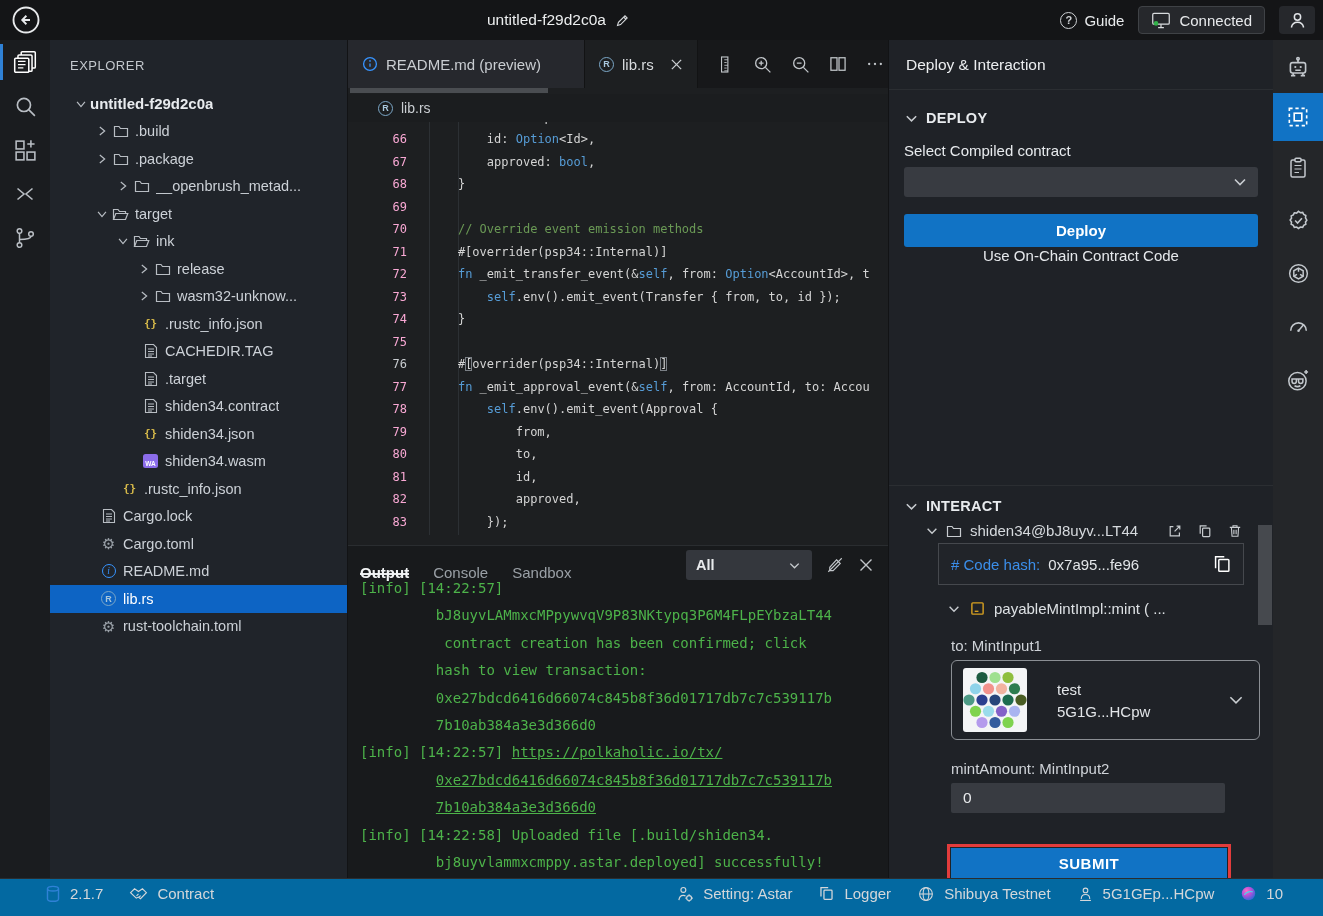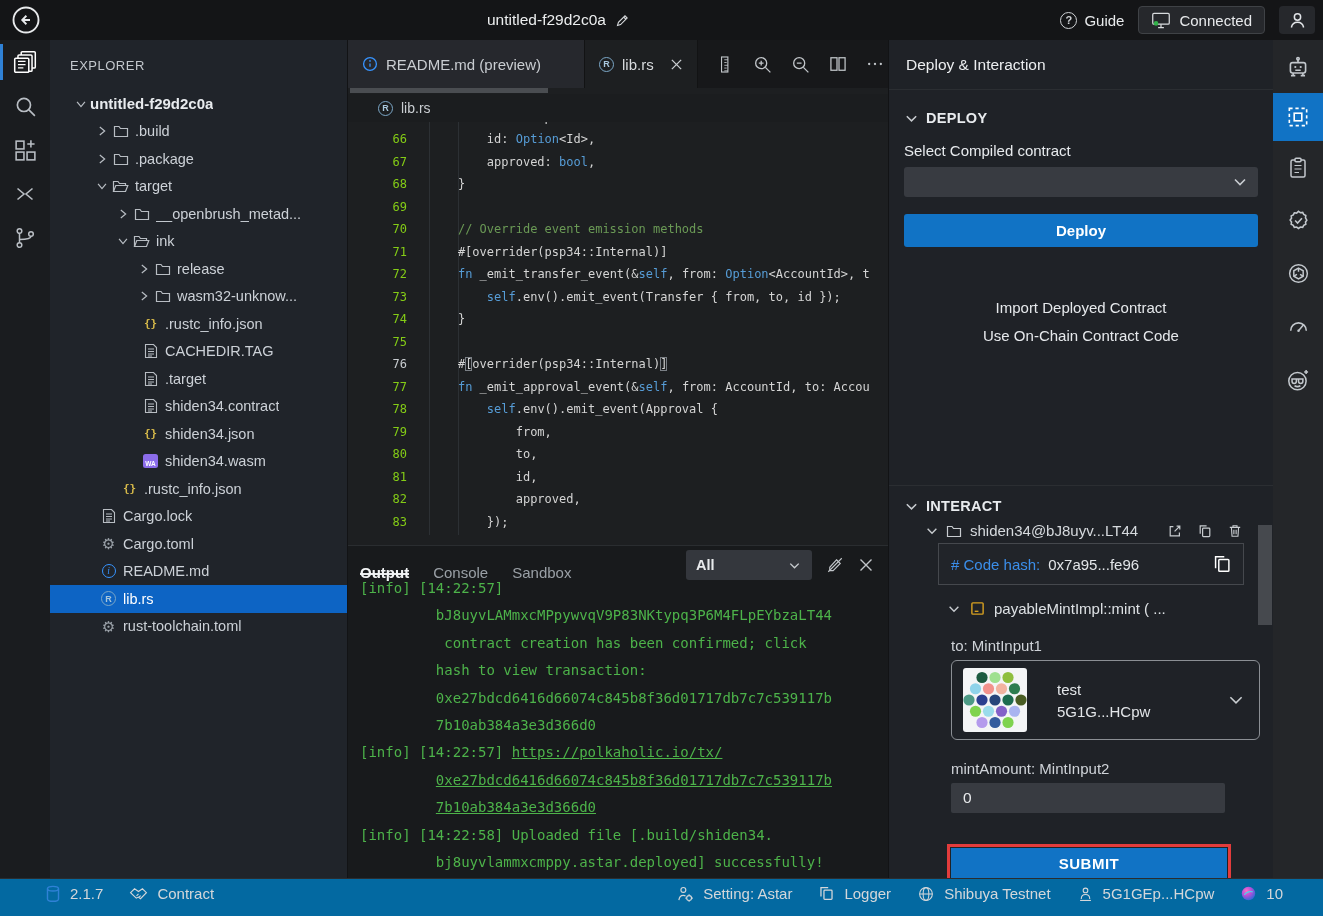--- a/index.html
+++ b/index.html
@@ -64,21 +64,21 @@
   #ed-tools .ticon { cursor:pointer; }
   #hscroll { position:absolute; left:2px; top:48px; width:198px; height:5px; background:#4a4d51; }
   #breadcrumb { position:absolute; left:0; top:54px; right:0; height:28px; background:#1b1d1f;
                 display:flex; align-items:center; gap:8px; padding-left:30px; font-size:14px; color:#c9cdd1; }
   #code { position:absolute; left:0; top:82px; right:0; height:423px; overflow:hidden; cursor:text; }
   #code .guide1,#code .guide2 { position:absolute; top:0; bottom:10px; width:1px; background:#2c3034; }
   #code .guide1 { left:81px; } #code .guide2 { left:110px; }
   #code-lines { margin-top:-16.5px; position:relative; }
   .cline { display:flex; height:22.5px; line-height:22.5px; font-family:"DejaVu Sans Mono",monospace;
            font-size:12px; white-space:pre; }
-  .lnum { width:59px; flex:none; text-align:right; color:#84cc16; }
+  .lnum { width:59px; flex:none; text-align:right; color:#f9a8d4; }
   .lnum.cur { color:#c8ccd0; }
   .ctext { padding-left:22px; }
   .fg { color:#d4d4d4; } .kw { color:#569cd6; } .cm { color:#6a9955; }
   .bm { color:#d4d4d4; outline:1px solid #7a7f85; outline-offset:-1px; }
 
   
   #output { position:absolute; left:0; top:505px; right:0; bottom:0; background:#181a1c; border-top:1px solid #2a2d30; }
   #out-tabs { height:38px; display:flex; align-items:center; padding:0 14px 0 12px; }
   .otab { font-size:15px; color:#9aa0a6; margin-right:24px; cursor:pointer; height:20px; line-height:36px; }
   .otab.active { color:#f2f4f5; font-weight:bold; border-bottom:2px solid #e8eaec; }
@@ -277,46 +277,46 @@
               <path d="M5.5 3.5L11 8l-5.5 4.5"></path>
             </svg>
           </span>
           <span class="ficon">
             <svg width="16" height="16" viewBox="0 0 16 16" fill="none" stroke="#b8bdc3" stroke-width="1.2">
               <path d="M1.5 5.5v-2h4.5l1.5 2h7v8h-13z"></path>
             </svg>
           </span>
           <span class="tlabel">.package</span>
         </div>
+        <div class="trow" style="padding-left: 64px;">
+          <span class="twisty">
+            <svg width="14" height="14" viewBox="0 0 16 16" fill="none" stroke="#b8bdc3" stroke-width="1.4">
+              <path d="M5.5 3.5L11 8l-5.5 4.5"></path>
+            </svg>
+          </span>
+          <span class="ficon">
+            <svg width="16" height="16" viewBox="0 0 16 16" fill="none" stroke="#b8bdc3" stroke-width="1.2">
+              <path d="M1.5 5.5v-2h4.5l1.5 2h7v8h-13z"></path>
+            </svg>
+          </span>
+          <span class="tlabel">__openbrush_metad...</span>
+        </div>
         <div class="trow" style="padding-left: 43px;">
           <span class="twisty">
             <svg width="14" height="14" viewBox="0 0 16 16" fill="none" stroke="#b8bdc3" stroke-width="1.4">
               <path d="M3.5 5.5L8 11l4.5-5.5"></path>
             </svg>
           </span>
           <span class="ficon">
             <svg width="17" height="16" viewBox="0 0 17 16" fill="none" stroke="#b8bdc3" stroke-width="1.2">
               <path d="M1.5 13.5v-10H6l1.5 2h6v2"></path>
               <path d="M1.5 13.5l2.3-6h12l-2.3 6z"></path>
             </svg>
           </span>
           <span class="tlabel">target</span>
-        </div>
-        <div class="trow" style="padding-left: 64px;">
-          <span class="twisty">
-            <svg width="14" height="14" viewBox="0 0 16 16" fill="none" stroke="#b8bdc3" stroke-width="1.4">
-              <path d="M5.5 3.5L11 8l-5.5 4.5"></path>
-            </svg>
-          </span>
-          <span class="ficon">
-            <svg width="16" height="16" viewBox="0 0 16 16" fill="none" stroke="#b8bdc3" stroke-width="1.2">
-              <path d="M1.5 5.5v-2h4.5l1.5 2h7v8h-13z"></path>
-            </svg>
-          </span>
-          <span class="tlabel">__openbrush_metad...</span>
         </div>
         <div class="trow" style="padding-left: 64px;">
           <span class="twisty">
             <svg width="14" height="14" viewBox="0 0 16 16" fill="none" stroke="#b8bdc3" stroke-width="1.4">
               <path d="M3.5 5.5L8 11l4.5-5.5"></path>
             </svg>
           </span>
           <span class="ficon">
             <svg width="17" height="16" viewBox="0 0 17 16" fill="none" stroke="#b8bdc3" stroke-width="1.2">
               <path d="M1.5 13.5v-10H6l1.5 2h6v2"></path>
@@ -585,21 +585,20 @@
           </svg>
         <span>DEPLOY</span>
       </div>
       <div class="sel-label">Select Compiled contract</div>
       <div class="select">
         <svg width="16" height="16" viewBox="0 0 16 16" fill="none" stroke="#c8ccd0" stroke-width="1.6">
             <path d="M3 5.5l5 5 5-5"></path>
           </svg>
       </div>
       <button class="btn-primary">Deploy</button>
-      <div class="plink first">Import Deployed Contract</div>
       <div class="plink">Use On-Chain Contract Code</div>
     </div>
 
     <div id="interact-sec">
       <div class="sec-h">
         <svg width="15" height="15" viewBox="0 0 16 16" fill="none" stroke="#c8ccd0" stroke-width="1.6">
             <path d="M3 5.5l5 5 5-5"></path>
           </svg>
         <span>INTERACT</span>
       </div>

